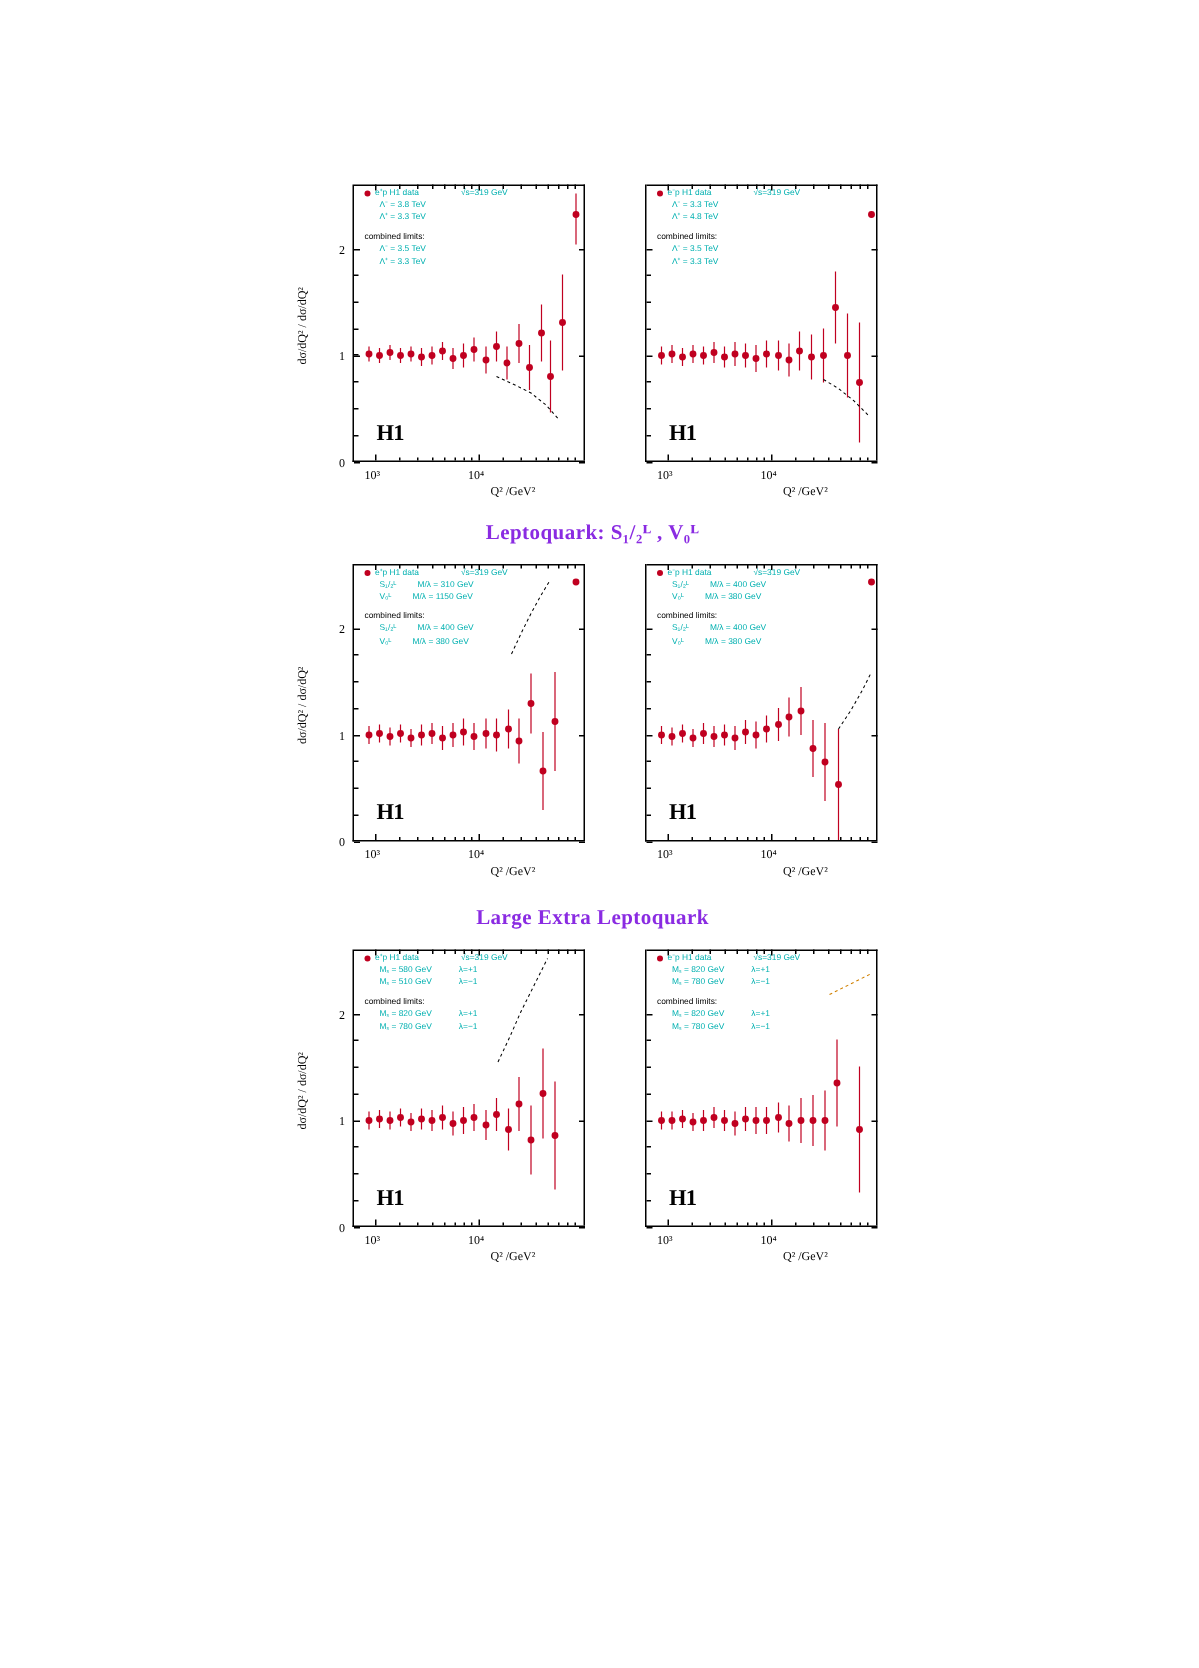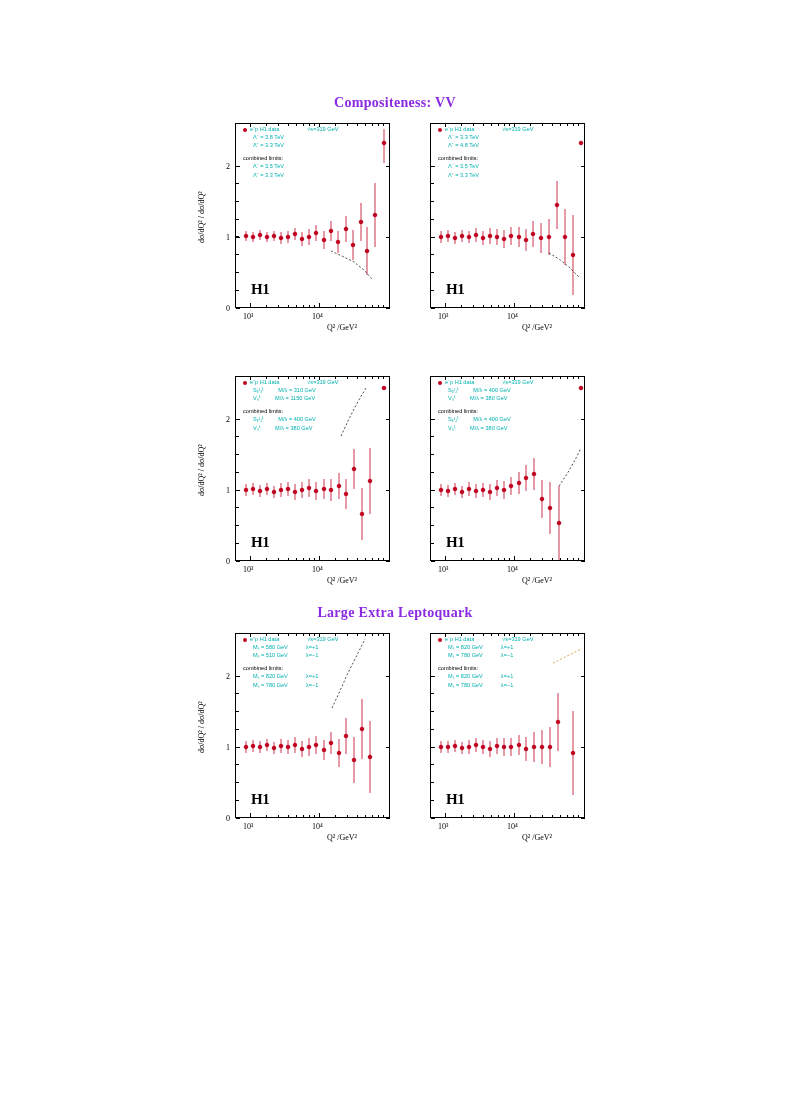--- a/index.html
+++ b/index.html
@@ -159,21 +159,20 @@
     overflow: visible;
   }
   svg { display: block; }
 </style>
 </head>
 <body>
 
 <div class="figure-area">
 
   <div class="panel-block" style="left:185px; top:95px;">
-    <div class="block-title">Compositeness: VV</div>
 
     <div class="plot" style="left:10px; top:18px;">
       <div class="ylabel" style="top:130px;">dσ/dQ² / dσ/dQ²</div>
       <div class="axes">
         <div class="axes-top"></div>
         <div class="axes-right"></div>
 
         <div class="tick-x" style="left:14px;"></div>
         <div class="tick-x minor" style="left:30px;"></div>
         <div class="tick-x minor" style="left:42px;"></div>
@@ -388,20 +387,21 @@
         <div class="legend-row" style="margin-left:10px;"><span>Λ⁻ = 3.3 TeV</span></div>
         <div class="legend-row" style="margin-left:10px;"><span>Λ⁺ = 4.8 TeV</span></div>
         <div class="legend-row legend-title" style="margin-top:5px;"><span>combined limits:</span></div>
         <div class="legend-row" style="margin-left:10px;"><span>Λ⁻ = 3.5 TeV</span></div>
         <div class="legend-row" style="margin-left:10px;"><span>Λ⁺ = 3.3 TeV</span></div>
       </div>
     </div>
   </div>
 
   <div class="panel-block" style="left:185px; top:348px;">
+    <div class="block-title">Leptoquark: S₁/₂ᴸ , V₀ᴸ</div>
 
     <div class="plot" style="left:10px; top:18px;">
       <div class="ylabel" style="top:130px;">dσ/dQ² / dσ/dQ²</div>
       <div class="axes">
         <div class="axes-top"></div>
         <div class="axes-right"></div>
         <div class="tick-x" style="left:14px;"></div>
         <div class="tick-x minor" style="left:30px;"></div>
         <div class="tick-x minor" style="left:42px;"></div>
         <div class="tick-x minor" style="left:52px;"></div>

